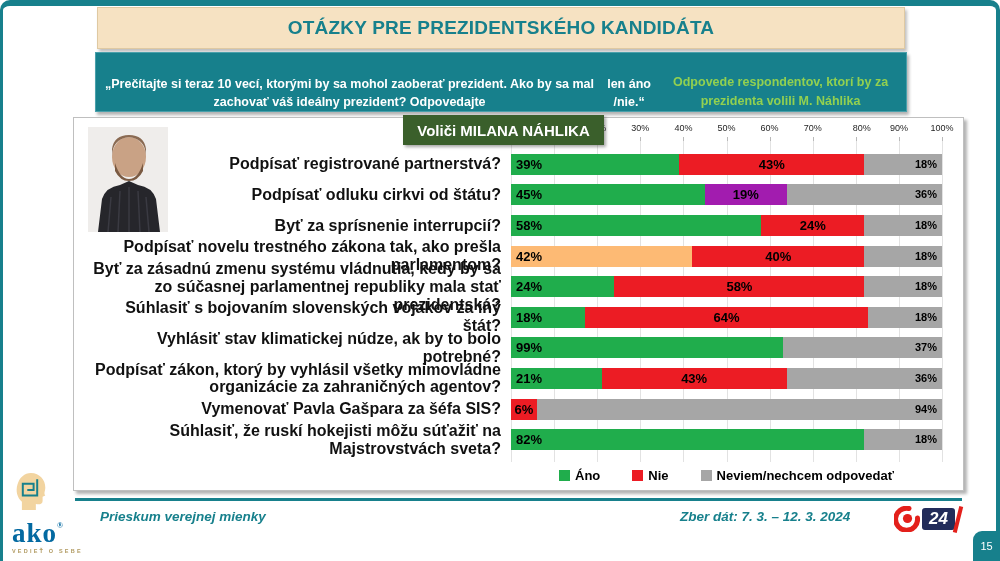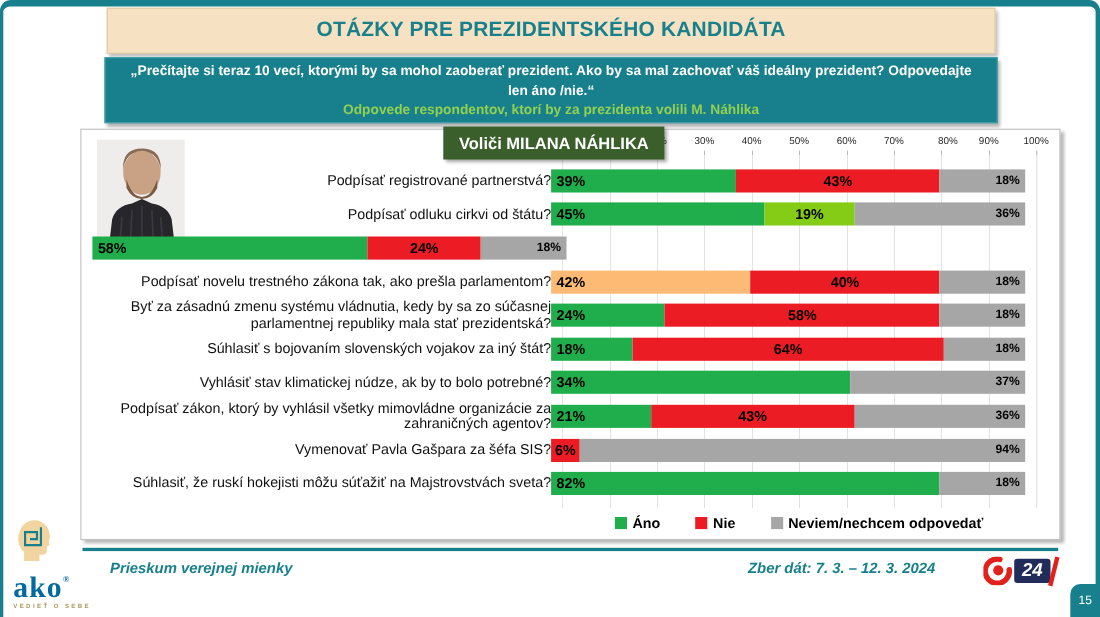--- a/index.html
+++ b/index.html
@@ -12,21 +12,21 @@
     border-left:3px solid #17808C;border-right:4px solid #17808C;
     border-radius:10px 10px 0 0;pointer-events:none;z-index:1;}
   
   .title-box{position:absolute;left:97px;top:7px;width:806px;height:40px;
     background:#F6E2C2;border:1px solid #dfc9a2;box-shadow:2px 3px 3px rgba(0,0,0,.25);
     display:flex;align-items:center;justify-content:center;z-index:2;}
   .title-box h1{margin:0;color:#17808C;font-size:19px;letter-spacing:.2px;font-weight:bold;}
   
   .sub-band{position:absolute;left:95px;top:52px;width:810px;height:58px;
     background:#17808C;border:1px solid #49A0AB;box-shadow:2px 3px 3px rgba(0,0,0,.3);
-    display:flex;flex-direction:column;justify-content:center;text-align:center;z-index:2;}
+    display:flex;flex-direction:row;justify-content:center;text-align:center;z-index:2;align-items:flex-end;}
   .sub-band .q{color:#ffffff;font-weight:bold;font-size:12.5px;line-height:18px;}
   .sub-band .r{color:#92D050;font-weight:bold;font-size:12.5px;line-height:19px;}
   
   .panel{position:absolute;left:73px;top:117px;width:889px;height:372px;background:#fff;
     border:1px solid #bfbfbf;box-shadow:3px 3px 3px rgba(0,0,0,.3);z-index:2;}
   .badge{position:absolute;left:403px;top:115px;width:201px;height:30px;background:#3A5F2B;
     color:#fff;font-weight:bold;font-size:15px;display:flex;align-items:center;justify-content:center;
     box-shadow:2px 2px 3px rgba(0,0,0,.35);z-index:4;}
   .photo{position:absolute;left:14px;top:9px;width:80px;height:105px;overflow:hidden;background:#f4f2f0;}
   
@@ -34,22 +34,22 @@
   .tick-label{position:absolute;transform:translateX(-50%);font-size:9px;color:#262626;white-space:nowrap;}
   .axis-ticks{position:absolute;left:437px;top:19px;width:431px;height:4px;
     background:repeating-linear-gradient(90deg,#b9b9b9 0 1px,transparent 1px 10%);
     border-right:1px solid #b9b9b9;}
   .grid{position:absolute;left:437px;top:23px;width:431px;height:321px;
     background:repeating-linear-gradient(90deg,#e2e2e2 0 1px,transparent 1px 10%);
     border-right:1px solid #e2e2e2;}
   
   .rows{position:absolute;left:10px;top:31px;width:858px;}
   .row{height:30.6px;display:flex;align-items:center;}
-  .row-label{width:417px;text-align:right;font-weight:normal;
-    font-size:13px;line-height:1.12;color:#111;}
+  .row-label{width:417px;padding-right:10px;text-align:right;font-weight:bold;
+    font-size:16px;line-height:1.12;color:#111;}
   .row-track{width:431px;height:21px;display:flex;position:relative;}
   .seg{height:21px;position:relative;overflow:visible;}
   .seg-label{position:absolute;left:0;top:0;width:100%;height:21px;line-height:21px;
     font-weight:bold;color:#000;white-space:nowrap;box-sizing:border-box;}
   .seg0 .seg-label{text-align:left;padding-left:5px;font-size:13px;}
   .seg1 .seg-label{text-align:center;font-size:13px;}
   .seg2 .seg-label{text-align:right;padding-right:5px;font-size:11px;}
   
   .legend{position:absolute;left:437px;top:347px;width:431px;height:20px;
     display:flex;align-items:center;justify-content:center;gap:32px;}
@@ -134,29 +134,30 @@
             <span class="seg-label">18%</span>
           </div>
         </div>
       </div>
       <div class="row">
         <div class="row-label">Podpísať odluku cirkvi od štátu?</div>
         <div class="row-track">
           <div class="seg seg0" style="width: 45%; background: rgb(32, 173, 76);">
             <span class="seg-label">45%</span>
           </div>
-          <div class="seg seg1" style="width: 19%; background: #84cc16;">
+          <div class="seg seg1" style="width: 19%; background: #a21caf;">
             <span class="seg-label">19%</span>
           </div>
           <div class="seg seg2" style="width: 36%; background: rgb(166, 166, 166);">
             <span class="seg-label">36%</span>
           </div>
         </div>
       </div>
       <div class="row">
+        <div class="row-label">Byť za sprísnenie interrupcií?</div>
         <div class="row-track">
           <div class="seg seg0" style="width: 58%; background: rgb(32, 173, 76);">
             <span class="seg-label">58%</span>
           </div>
           <div class="seg seg1" style="width: 24%; background: rgb(236, 28, 36);">
             <span class="seg-label">24%</span>
           </div>
           <div class="seg seg2" style="width: 18%; background: rgb(166, 166, 166);">
             <span class="seg-label">18%</span>
           </div>
@@ -201,21 +202,21 @@
           </div>
           <div class="seg seg2" style="width: 18%; background: rgb(166, 166, 166);">
             <span class="seg-label">18%</span>
           </div>
         </div>
       </div>
       <div class="row">
         <div class="row-label">Vyhlásiť stav klimatickej núdze, ak by to bolo potrebné?</div>
         <div class="row-track">
           <div class="seg seg0" style="width: 63%; background: rgb(32, 173, 76);">
-            <span class="seg-label">34%</span>
+            <span class="seg-label">99%</span>
           </div>
           <div class="seg seg2" style="width: 37%; background: rgb(166, 166, 166);">
             <span class="seg-label">37%</span>
           </div>
         </div>
       </div>
       <div class="row">
         <div class="row-label">Podpísať zákon, ktorý by vyhlásil všetky mimovládne organizácie za zahraničných agentov?</div>
         <div class="row-track">
           <div class="seg seg0" style="width: 21%; background: rgb(32, 173, 76);">

